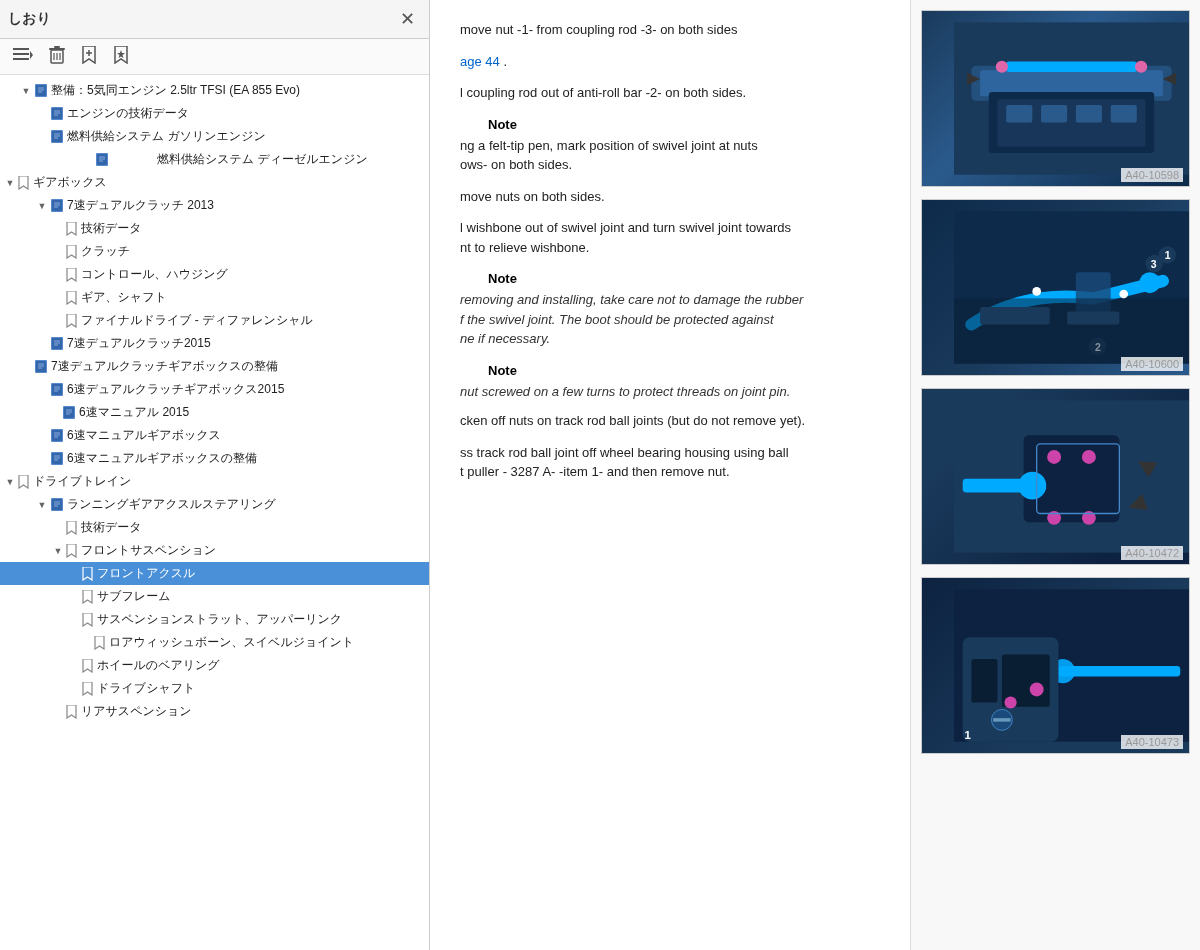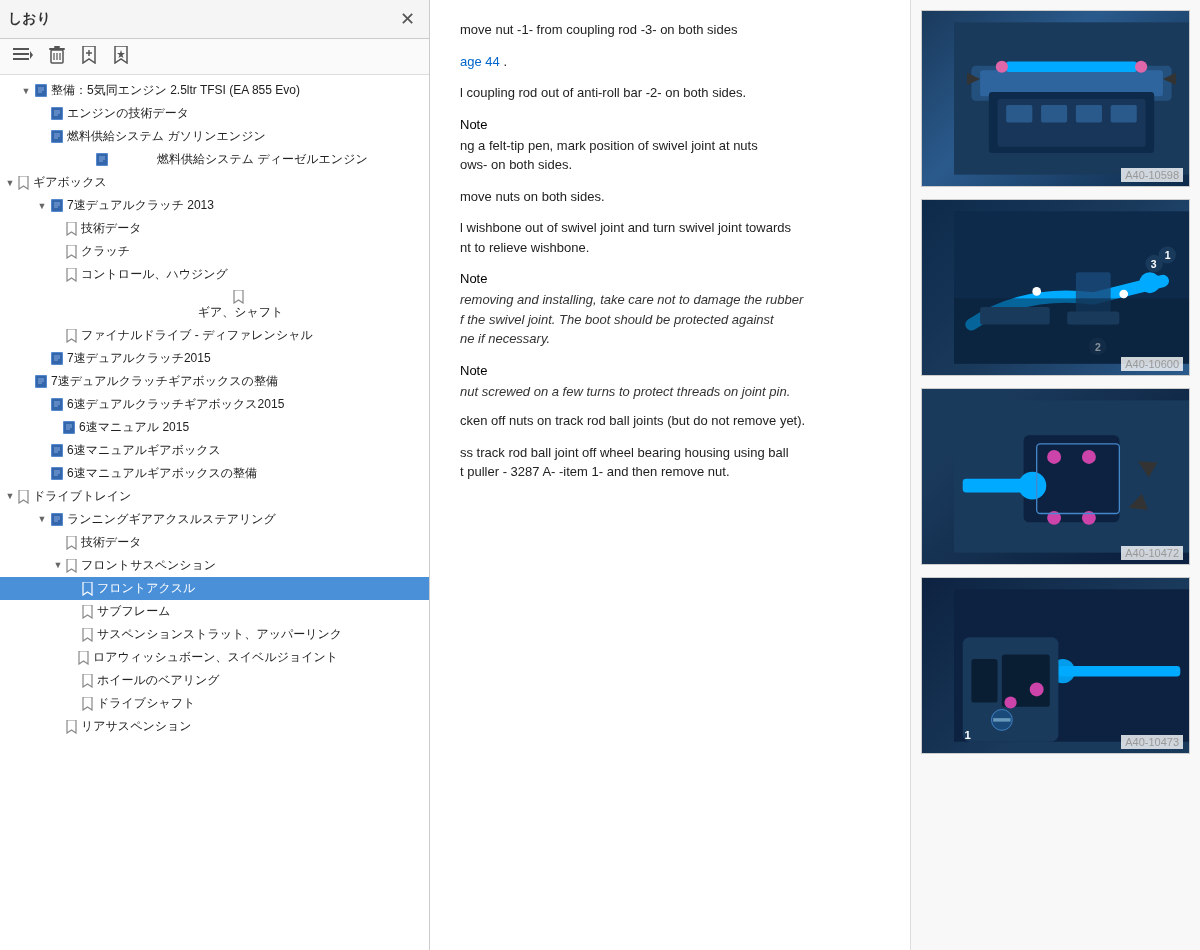--- a/index.html
+++ b/index.html
@@ -152,23 +152,24 @@
       font-size: 13px;
       color: #222;
     }
 
     .instruction-step a, .page-link {
       color: #0066cc;
       text-decoration: none;
     }
 
     .note-label {
-      font-weight: normal;
+      font-weight: bold;
       margin-top: 14px;
       margin-bottom: 4px;
+      margin-left: 28px;
     }
 
     .note-text {
       font-style: italic;
       color: #333;
       margin-bottom: 10px;
       line-height: 1.5;
     }
 
     #image-panel {
@@ -351,21 +352,21 @@
           </svg></span>
         <span class="item-label">クラッチ</span>
       </div>
       <div class="tree-item " style="padding-left: 52px;">
         <span class="expand-btn"></span>
         <span class="bookmark-icon"><svg width="11" height="14" viewBox="0 0 11 14" style="vertical-align:middle">
             <path d="M1,0 L10,0 L10,13 L5.5,10 L1,13 Z" fill="none" stroke="#888" stroke-width="1.2"></path>
           </svg></span>
         <span class="item-label">コントロール、ハウジング</span>
       </div>
-      <div class="tree-item " style="padding-left: 52px; flex-direction: column;">
+      <div class="tree-item " style="padding-left: 52px;">
         <span class="expand-btn"></span>
         <span class="bookmark-icon"><svg width="11" height="14" viewBox="0 0 11 14" style="vertical-align:middle">
             <path d="M1,0 L10,0 L10,13 L5.5,10 L1,13 Z" fill="none" stroke="#888" stroke-width="1.2"></path>
           </svg></span>
         <span class="item-label">ギア、シャフト</span>
       </div>
       <div class="tree-item " style="padding-left: 52px;">
         <span class="expand-btn"></span>
         <span class="bookmark-icon"><svg width="11" height="14" viewBox="0 0 11 14" style="vertical-align:middle">
             <path d="M1,0 L10,0 L10,13 L5.5,10 L1,13 Z" fill="none" stroke="#888" stroke-width="1.2"></path>
@@ -484,21 +485,21 @@
           </svg></span>
         <span class="item-label">サブフレーム</span>
       </div>
       <div class="tree-item " style="padding-left: 68px;">
         <span class="expand-btn"></span>
         <span class="bookmark-icon"><svg width="11" height="14" viewBox="0 0 11 14" style="vertical-align:middle">
             <path d="M1,0 L10,0 L10,13 L5.5,10 L1,13 Z" fill="none" stroke="#888" stroke-width="1.2"></path>
           </svg></span>
         <span class="item-label">サスペンションストラット、アッパーリンク</span>
       </div>
-      <div class="tree-item " style="padding-left: 64px;">
+      <div class="tree-item " style="padding-left: 80px;">
         <span class="expand-btn"></span>
         <span class="bookmark-icon"><svg width="11" height="14" viewBox="0 0 11 14" style="vertical-align:middle">
             <path d="M1,0 L10,0 L10,13 L5.5,10 L1,13 Z" fill="none" stroke="#888" stroke-width="1.2"></path>
           </svg></span>
         <span class="item-label">ロアウィッシュボーン、スイベルジョイント</span>
       </div>
       <div class="tree-item " style="padding-left: 68px;">
         <span class="expand-btn"></span>
         <span class="bookmark-icon"><svg width="11" height="14" viewBox="0 0 11 14" style="vertical-align:middle">
             <path d="M1,0 L10,0 L10,13 L5.5,10 L1,13 Z" fill="none" stroke="#888" stroke-width="1.2"></path>

